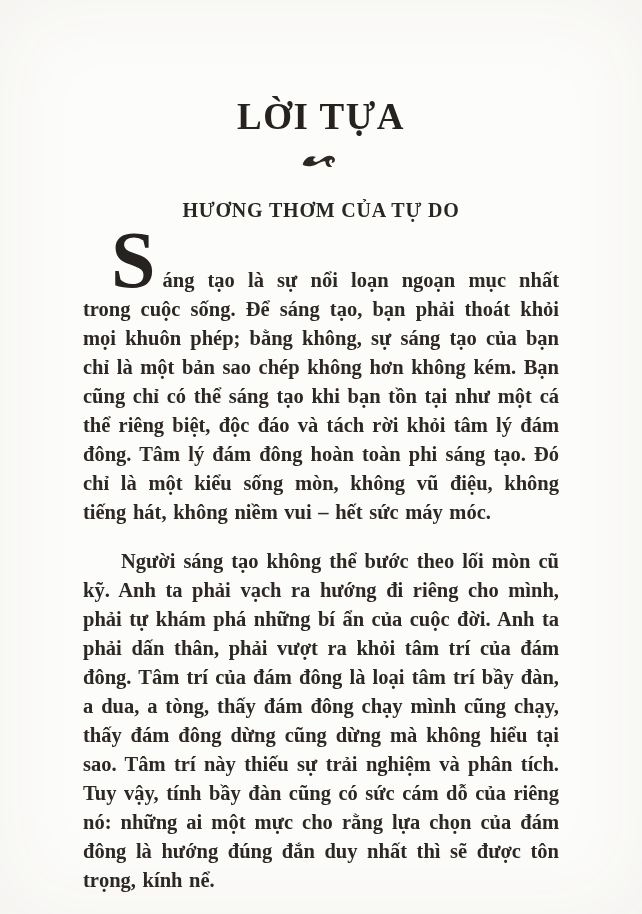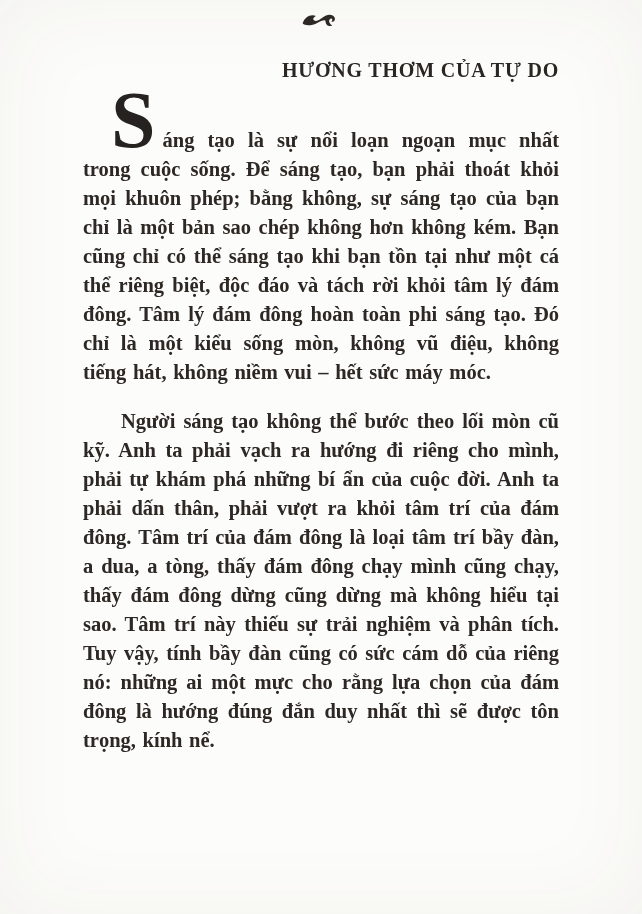--- a/index.html
+++ b/index.html
@@ -36,21 +36,21 @@
     text-align: center;
     height: 26px;
     line-height: 26px;
   }
   .ornament svg {
     display: inline-block;
     vertical-align: middle;
   }
   .section-heading {
     margin: 26px 0 0 0;
-    text-align: right;
+    text-align: center;
     font-size: 20px;
     font-weight: 600;
     letter-spacing: 0.8px;
     color: #2a2622;
   }
   .body-para {
     margin: 0;
     text-align: justify;
     font-size: 20.5px;
     line-height: 29px;
@@ -73,20 +73,21 @@
     padding-right: 7px;
     color: #262220;
   }
 </style>
 </head>
 <body>
 
 <div class="page">
   <div class="content">
 
+    <h1 class="page-title">LỜI TỰA</h1>
 
     <div class="ornament">
       <span>
         <svg width="40" height="22" viewBox="0 0 48 24" aria-hidden="true">
           <path fill="#2d2824" d="M2,15
             C4,7 12,3 18,6
             C15,7.5 13.5,10 16,11.5
             C20,13.5 25,8 30,5.5
             C34,3.5 39,4.5 40.5,8
             C41.5,11 39,13.5 36.5,12.8

